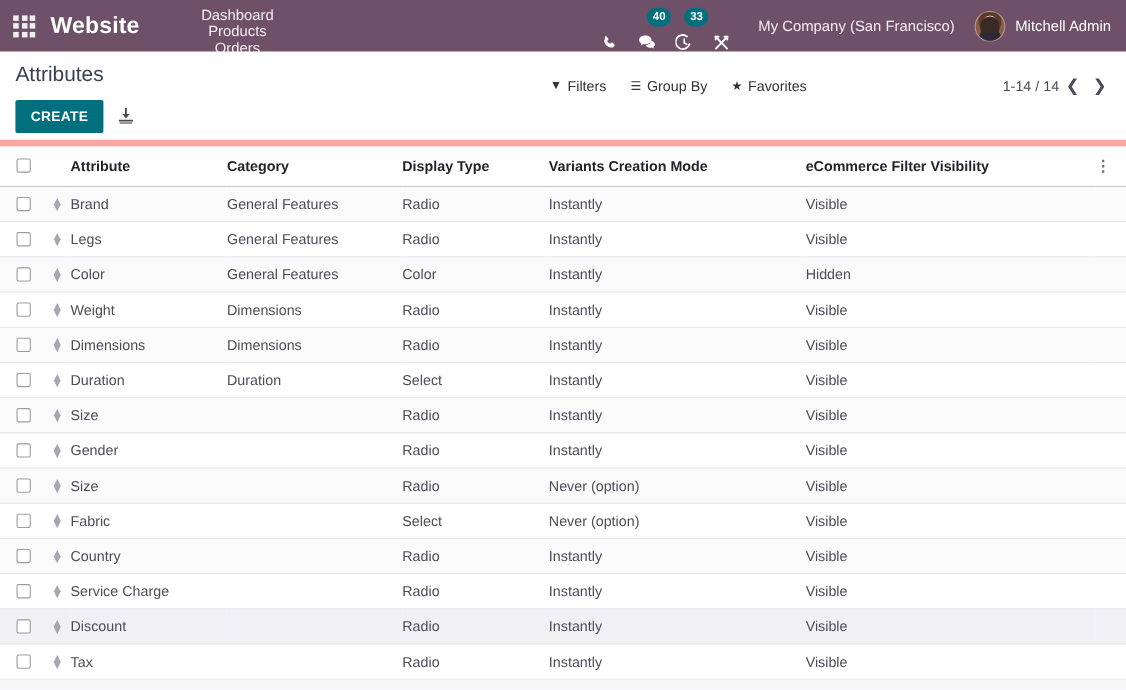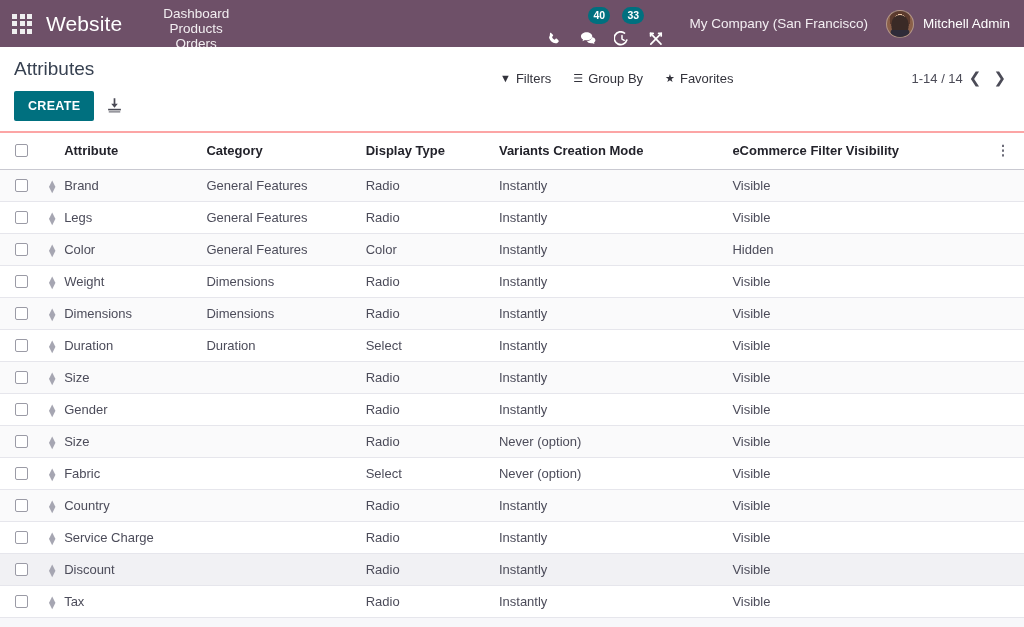--- a/index.html
+++ b/index.html
@@ -21,22 +21,22 @@
     position: relative;
   }
   .apps-toggle {
     width: 44px; height: 47px;
     display: flex; align-items: center; justify-content: center;
     cursor: pointer;
   }
   .grid-icon { display: grid; grid-template-columns: repeat(3, 5px); grid-gap: 2.5px; }
   .grid-icon i { display: block; width: 5px; height: 5px; background: #efeff0; }
   .brand {
-    font-size: 21px; font-weight: normal; letter-spacing: .1px;
-    color: #ffffff; padding: 0 6px 0 2px; margin-right: 17px;
+    font-size: 21px; font-weight: bold; letter-spacing: .1px;
+    color: #ffffff; padding: 0 6px 0 2px; margin-right: 32px;
     cursor: pointer; white-space: nowrap;
   }
   .nav-menu { display: flex; align-items: center; height: 35px; flex-direction: column; }
   .nav-item {
     font-size: 13.5px; color: #f2eef1; padding: 0 18px; height: 47px;
     display: flex; align-items: center; cursor: pointer; white-space: nowrap;
   }
   .nav-plus { font-size: 19px; font-weight: 700; padding: 0 14px; }
 
   .nav-right {
@@ -79,21 +79,21 @@
   .avatar::before {
     content:""; position:absolute; left:50%; top:16%;
     width:17px; height:15px; transform: translateX(-50%);
     background:#3a2a26; border-radius: 9px 9px 3px 3px; z-index:2;
   }
   .user-name { font-size: 13.5px; color: #ffffff; white-space: nowrap; }
 
   
   .control-panel {
     position: relative; height: 86px; background: #ffffff;
-    border-bottom: 2px solid #fca5a5;
+    border-bottom: 6px solid #fca5a5;
   }
   .cp-left { position: absolute; left: 14px; top: 0; }
   .page-title {
     font-size: 19px; color: #374151; font-weight: 400;
     margin: 10px 0 0 0; line-height: 1.3;
   }
   .cp-buttons { display: flex; align-items: center; margin-top: 9px; }
   .btn-create {
     background: #00707f; color: #ffffff;
     font-size: 12.5px; font-weight: 700; letter-spacing: .3px;

